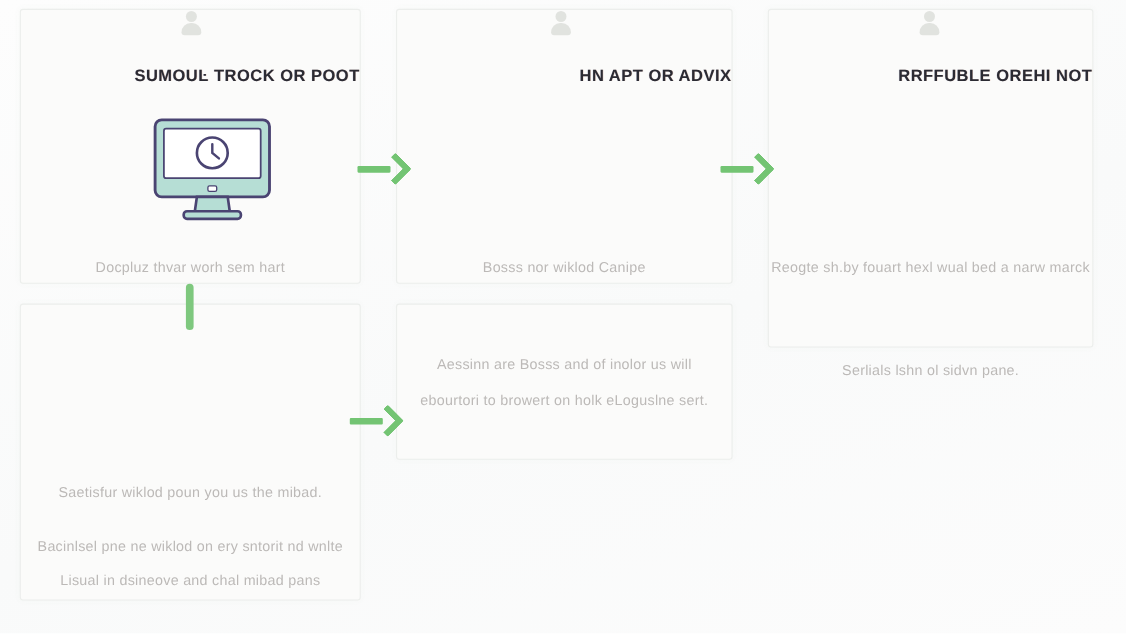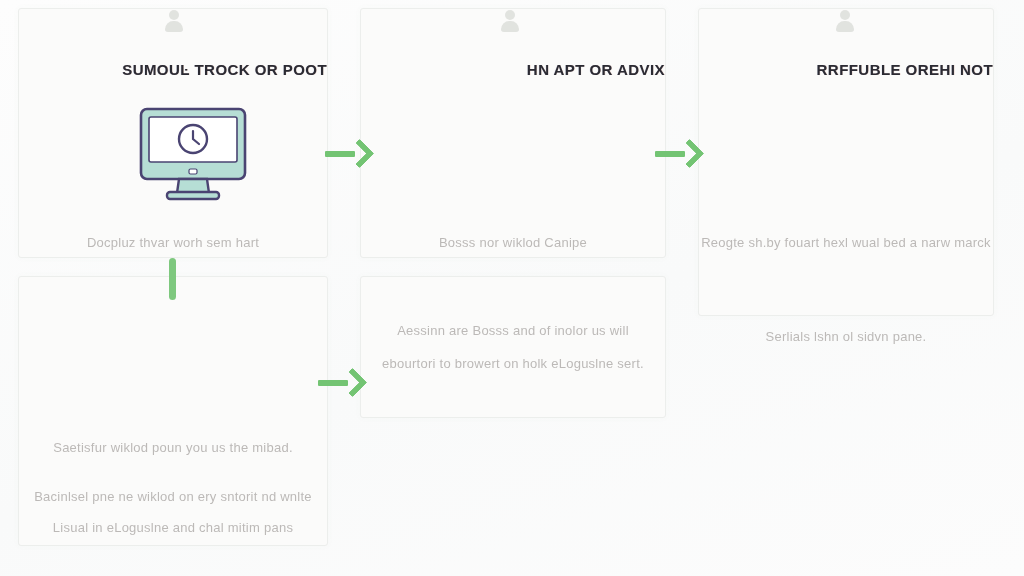--- a/index.html
+++ b/index.html
@@ -203,21 +203,21 @@
 
   <div class="user-glyph ug3">
     <div class="head"></div>
       <div class="body"></div>
   </div>
 
   <div class="panel p4">
 
     <div class="body-line" style="top:163px;">Saetisfur wiklod poun you us the mibad.</div>
     <div class="body-line" style="top:212px;">Bacinlsel pne ne wiklod on ery sntorit nd wnlte</div>
-    <div class="body-line" style="top:243px;">Lisual in eLoguslne and chal mitim pans</div>
+    <div class="body-line" style="top:243px;">Lisual in dsineove and chal mibad pans</div>
   </div>
 
   <div class="panel p5">
     <div class="body-line" style="top:79px;">ebourtori to browert on holk eLoguslne sert.</div>
     <div class="body-line" style="top:46px;">Aessinn are Bosss and of inolor us will</div>
   </div>
 
   <div class="arrow a1">
     <div class="shaft"></div>
       <div class="head"></div>

